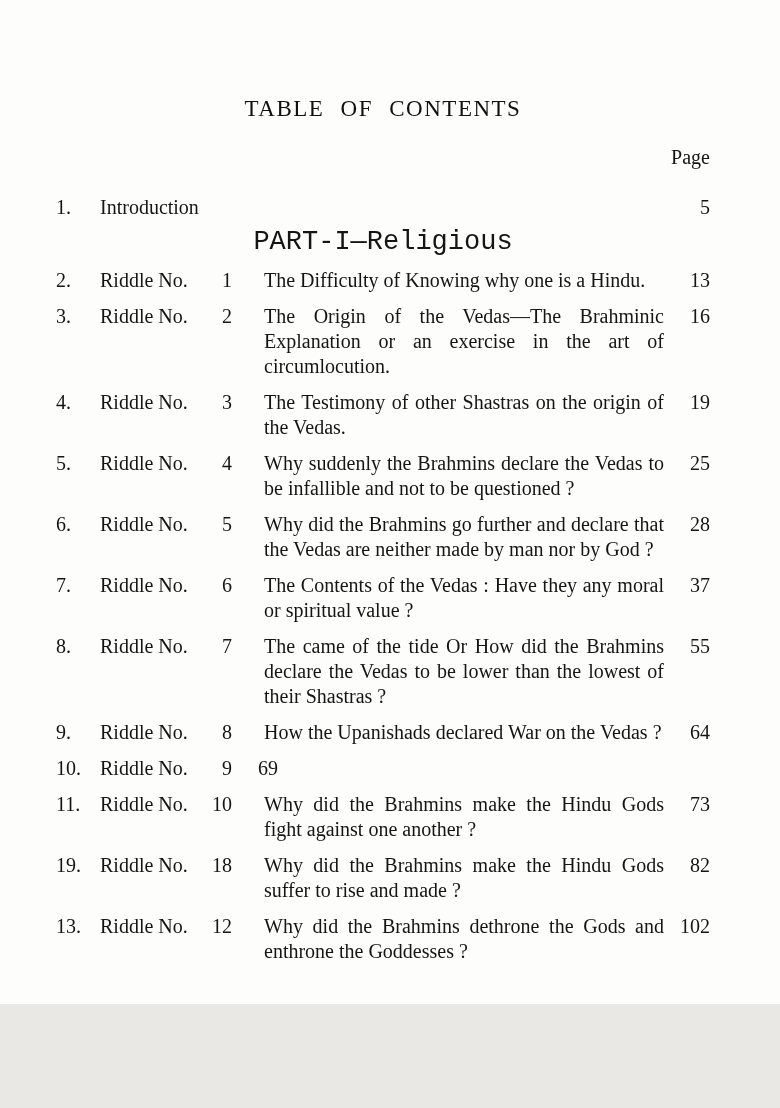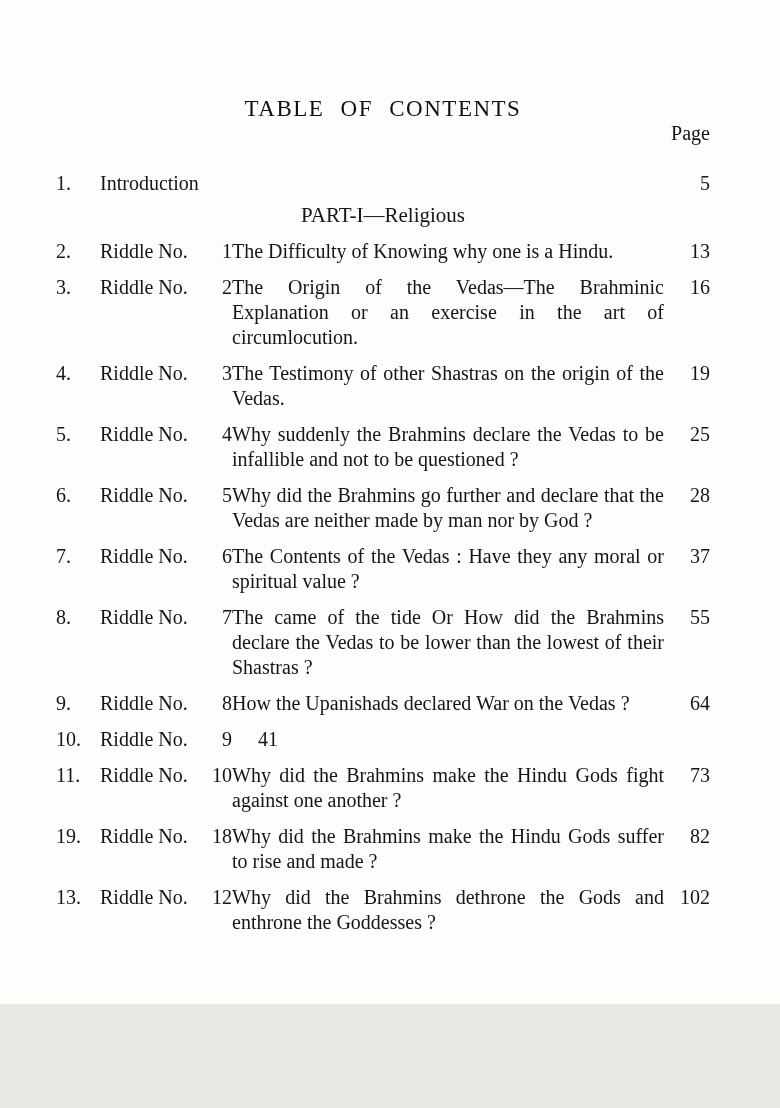--- a/index.html
+++ b/index.html
@@ -22,20 +22,21 @@
   .title {
     text-align: center;
     font-size: 23px;
     letter-spacing: 1.5px;
     word-spacing: 9px;
     color: #101010;
   }
   .page-label {
     text-align: right;
     font-size: 20px;
+    margin-top: 24px;
   }
   .row {
     display: flex;
     align-items: flex-start;
     margin-top: 11px;
     font-size: 20px;
     line-height: 25px;
   }
   .row.intro-row {
     margin-top: 26px;
@@ -48,35 +49,37 @@
     width: 104px;
     flex: none;
   }
   .c-rno {
     width: 28px;
     flex: none;
     text-align: right;
   }
   .c-desc {
     flex: 1;
+    margin-left: 32px;
     text-align: justify;
   }
   .c-page {
     width: 46px;
     flex: none;
     text-align: right;
   }
   .spacer {
     flex: 1;
   }
   .part-heading {
     text-align: center;
-    font-size: 21px;
+    font-size: 27px;
     margin-top: 7px;
     word-spacing: 2px;
+    font-family: Liberation Mono, monospace;
   }
 </style>
 </head>
 <body>
 
 <div class="page">
 
   <div class="title">TABLE OF CONTENTS</div>
 
   <div class="page-label">Page</div>
@@ -151,21 +154,21 @@
     <span class="c-label">Riddle No.</span>
     <span class="c-rno">8</span>
     <span class="c-desc">How the Upanishads declared War on the Vedas ?</span>
     <span class="c-page">64</span>
   </div>
 
   <div class="row">
     <span class="c-num">10.</span>
     <span class="c-label">Riddle No.</span>
     <span class="c-rno">9</span>
-    <span class="c-page">41</span>
+    <span class="c-page">69</span>
   </div>
 
   <div class="row">
     <span class="c-num">11.</span>
     <span class="c-label">Riddle No.</span>
     <span class="c-rno">10</span>
     <span class="c-desc">Why did the Brahmins make the Hindu Gods fight against one another ?</span>
     <span class="c-page">73</span>
   </div>
 

